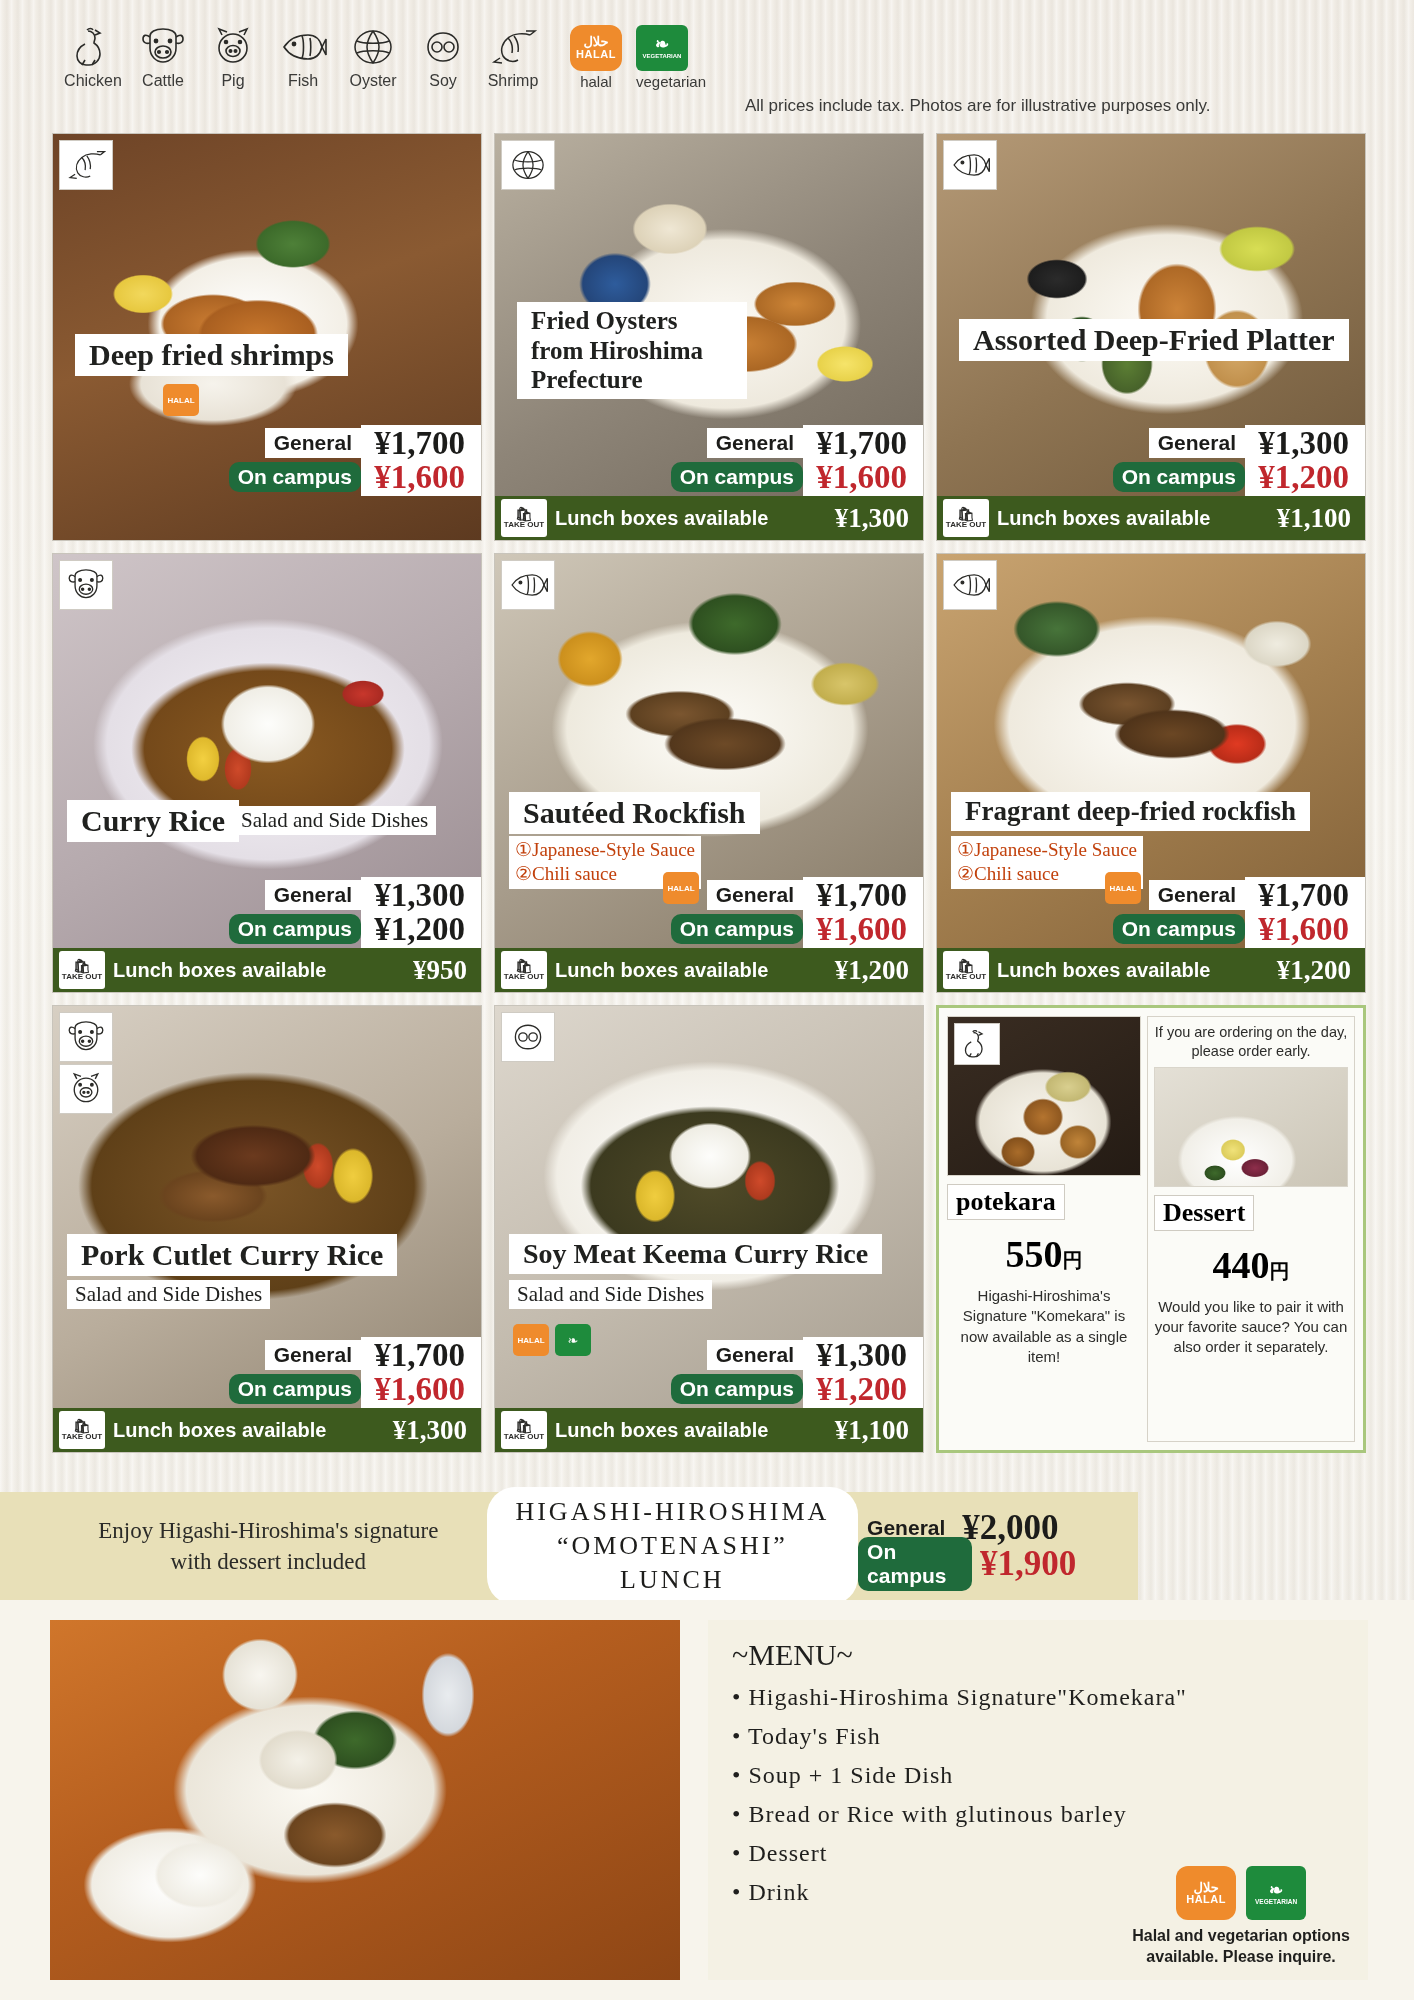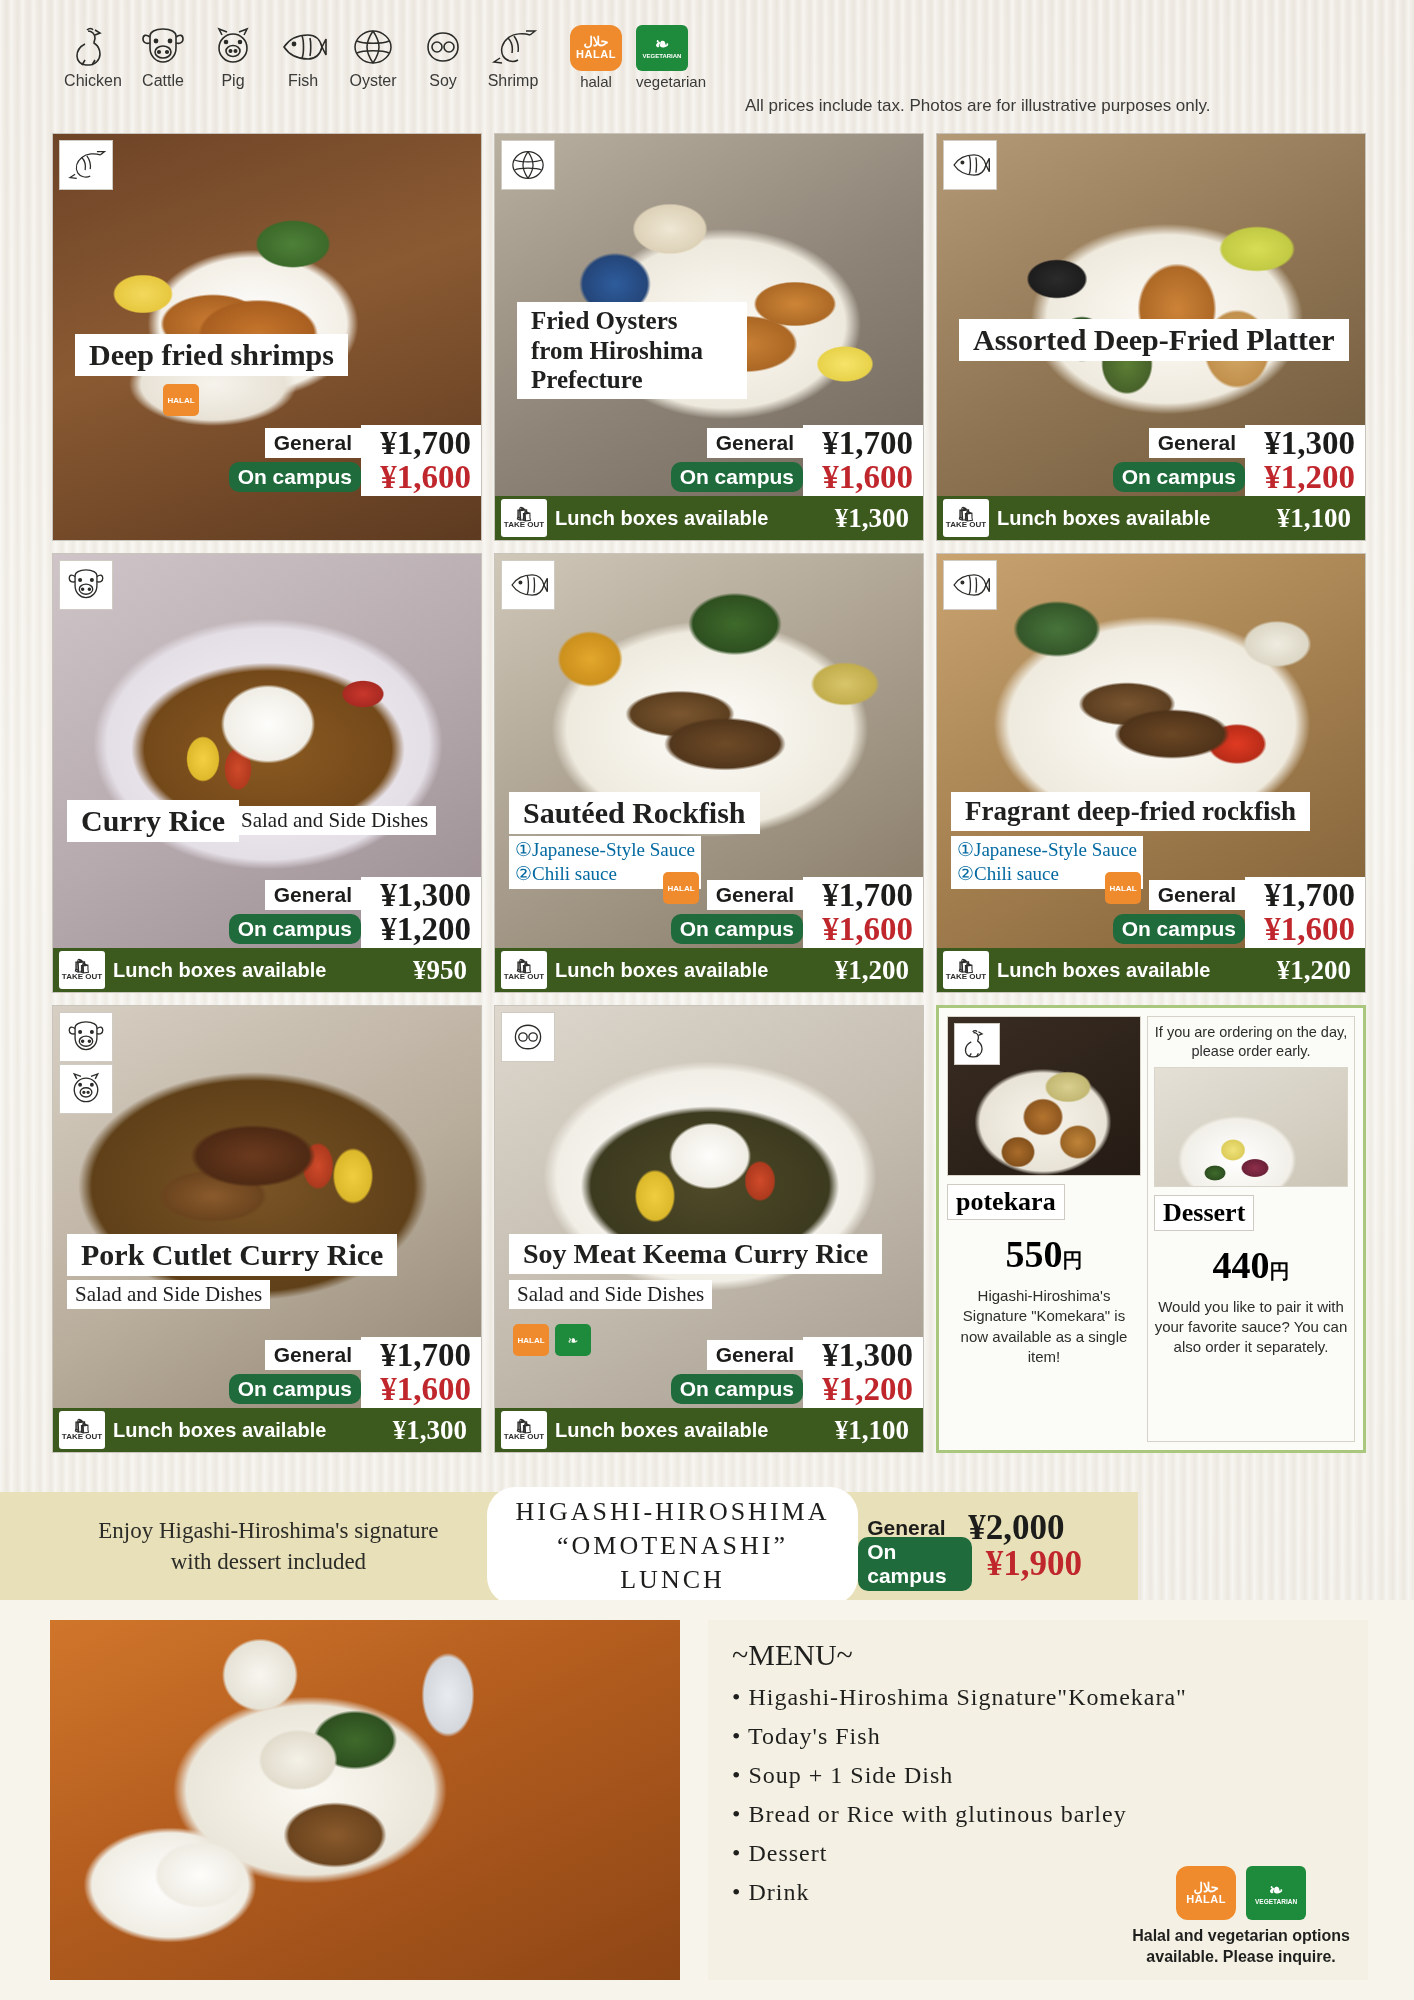--- a/index.html
+++ b/index.html
@@ -228,21 +228,21 @@
   .sub-plate {
     position: absolute; z-index: 5;
     background: #fff; padding: 2px 8px;
     font-family: "Liberation Serif", serif;
     font-size: 21px; color: #20211f;
   }
   .opts {
     position: absolute; z-index: 5;
     background: #fff; padding: 2px 6px;
     font-family: "Liberation Serif", serif;
-    font-size: 19px; color: #0369a1; line-height: 1.28;
+    font-size: 19px; color: #c2410c; line-height: 1.28;
   }
 
   
   .pricebox {
     position: absolute; z-index: 6;
     right: 0; bottom: 46px;
     width: 100%;
     display: flex; flex-direction: column; align-items: flex-end;
   }
   .price-row {
@@ -250,21 +250,21 @@
     height: 34px;
   }
   .lbl {
     font-size: 21px; font-weight: bold; padding: 3px 9px;
     color: #1c1c1a; background: #fff;
   }
   .lbl.oncampus { background: #1f6b3c; color: #fff; border-radius: 10px; }
   .amt {
     font-family: "Liberation Serif", serif;
     font-size: 33px; font-weight: bold;
-    background: #fff; padding: 0 10px 0 8px;
+    background: #fff; padding: 0 16px 0 8px;
     color: #1c1c1a; min-width: 120px; text-align: right;
   }
   .amt.red { color: #c0272d; }
   .takeout-bar {
     position: absolute; z-index: 6; left: 0; bottom: 0;
     width: 100%; height: 44px;
     background: #3d5a1e;
     display: flex; align-items: center;
   }
   .to-icon {

